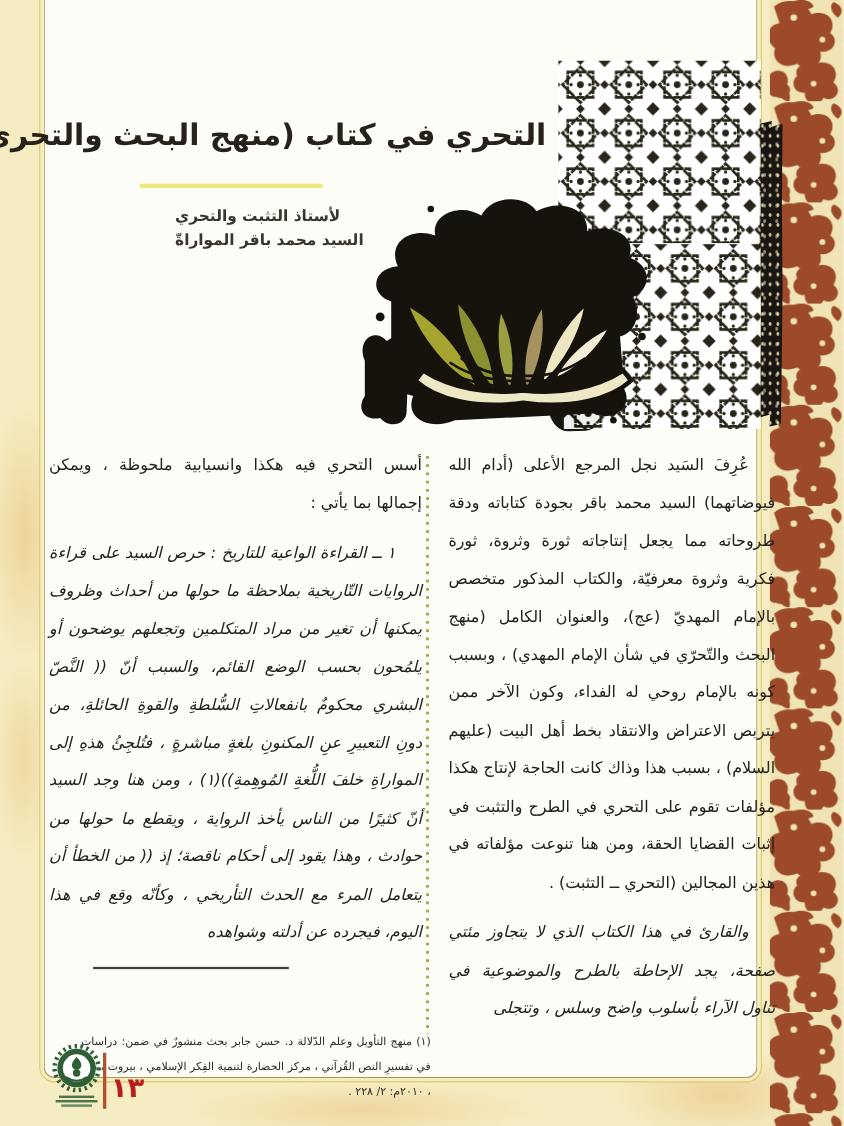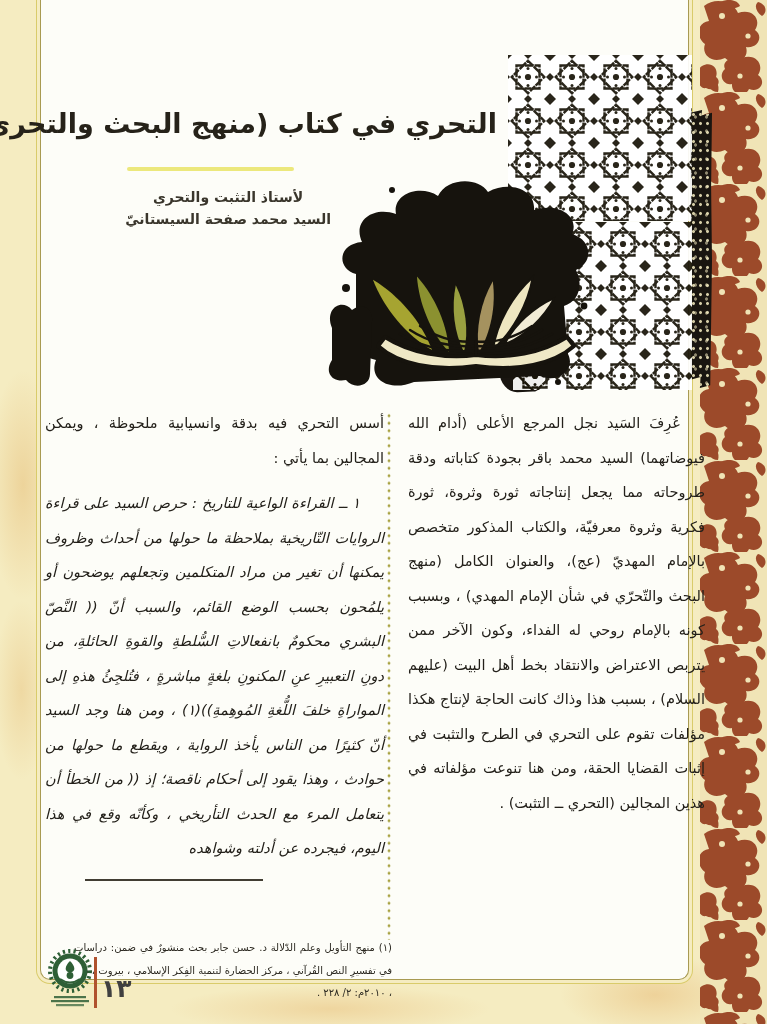--- a/index.html
+++ b/index.html
@@ -35,21 +35,21 @@
   .title{
     position:absolute; top:108px; right:270px;
     font-size:27px; font-weight:bold; color:#262219;
     white-space:nowrap; letter-spacing:-.5px;
   }
   .title-underline{
     position:absolute; left:127px; top:167px; width:167px; height:4px;
     border-radius:2px; background:#ece87c;
   }
   .byline{
-    position:absolute; top:186px; right:436px; text-align:center;
+    position:absolute; top:186px; right:436px; text-align:left;
     font-size:14px; font-weight:bold; color:#3a362c; line-height:22px;
     white-space:nowrap;
     margin-left:33px;
   }
   
   .tiles{ position:absolute; left:506px; top:55px; }
   .book-art{ position:absolute; left:322px; top:156px; }
   
   .col{
     position:absolute; top:406px;
@@ -71,21 +71,21 @@
   }
   .footnote{
     position:absolute; left:74px; top:937px; width:318px;
     font-size:10px; line-height:22.5px; color:#2b2820; text-align:justify;
   }
   
   .emblem{ position:absolute; left:46px; top:948px; }
   .page-rule{ position:absolute; left:94px; top:957px; width:2.5px; height:51px; background:#b0522e; }
   .page-number{
     position:absolute; left:101px; top:974px;
-    font-size:25px; font-weight:bold; color:#404040;
+    font-size:25px; font-weight:bold; color:#b91c1c;
   }
 </style>
 </head>
 <body>
 
 <div class="stain" style="left:-12px;top:370px;width:70px;height:230px;background:radial-gradient(closest-side,rgba(224,172,92,.38),transparent);"></div>
 <div class="stain" style="left:-6px;top:600px;width:55px;height:180px;background:radial-gradient(closest-side,rgba(224,172,92,.30),transparent);"></div>
 <div class="stain" style="left:170px;top:985px;width:320px;height:48px;background:radial-gradient(closest-side,rgba(226,168,90,.33),transparent);"></div>
 <div class="stain" style="left:560px;top:955px;width:190px;height:80px;background:radial-gradient(closest-side,rgba(226,168,90,.38),transparent);"></div>
 
@@ -178,31 +178,32 @@
       <path d="M154,185 L154,199"></path>
       <path d="M148,211 L154,218 L160,211"></path>
     </g>
   </g>
 </svg>
 
 <h1 class="title">التحري في كتاب (منهج البحث والتحري)</h1>
 <div class="title-underline"></div>
 <div class="byline">
   <div>لأستاذ التثبت والتحري</div>
-  <div>السيد محمد صفحة السيستانيّ</div>
+  <div>السيد محمد باقر المواراةّ</div>
 </div>
 
 <div class="col col-right">
   <p class="indent">عُرِفَ السَيد نجل المرجع الأعلى (أدام الله فيوضاتهما) السيد محمد باقر بجودة كتاباته ودقة طروحاته مما يجعل إنتاجاته ثورة وثروة، ثورة فكرية وثروة معرفيّة، والكتاب المذكور متخصص بالإمام المهديّ (عج)، والعنوان الكامل (منهج البحث والتّحرّي في شأن الإمام المهدي) ، وبسبب كونه بالإمام روحي له الفداء، وكون الآخر ممن يتربص الاعتراض والانتقاد بخط أهل البيت (عليهم السلام) ، بسبب هذا وذاك كانت الحاجة لإنتاج هكذا مؤلفات تقوم على التحري في الطرح والتثبت في إثبات القضايا الحقة، ومن هنا تنوعت مؤلفاته في هذين المجالين (التحري ــ التثبت) .</p>
+  <p class="indent">والقارئ في هذا الكتاب الذي لا يتجاوز مئتي صفحة، يجد الإحاطة بالطرح والموضوعية في تناول الآراء بأسلوب واضح وسلس ، وتتجلى</p>
 </div>
 
 <div class="dots"></div>
 
 <div class="col col-left">
-  <p>أسس التحري فيه بدقة وانسيابية ملحوظة ، ويمكن المجالين بما يأتي :</p>
+  <p>أسس التحري فيه هكذا وانسيابية ملحوظة ، ويمكن إجمالها بما يأتي :</p>
   <p class="indent">١ ــ القراءة الواعية للتاريخ : حرص السيد على قراءة الروايات التّاريخية بملاحظة ما حولها من أحداث وظروف يمكنها أن تغير من مراد المتكلمين وتجعلهم يوضحون أو يلمُحون بحسب الوضع القائم، والسبب أنّ (( النَّصّ البشري محكومٌ بانفعالاتِ السُّلطةِ والقوةِ الحائلةِ، من دونِ التعبيرِ عنِ المكنونِ بلغةٍ مباشرةٍ ، فتُلجِئُ هذهِ إلى المواراةِ خلفَ اللُّغةِ المُوهِمةِ))(١) ، ومن هنا وجد السيد أنّ كثيرًا من الناس يأخذ الرواية ، ويقطع ما حولها من حوادث ، وهذا يقود إلى أحكام ناقصة؛ إذ (( من الخطأ أن يتعامل المرء مع الحدث التأريخي ، وكأنّه وقع في هذا اليوم، فيجرده عن أدلته وشواهده</p>
 </div>
 
 <div class="footnote-rule"></div>
 <div class="footnote">(١) منهج التأويل وعلم الدّلالة د. حسن جابر بحث منشورٌ في ضمن: دراسات في تفسيرِ النص القُرآني ، مركز الحضارة لتنمية الفِكر الإسلامي ، بيروت ، ط٢ ، ٢٠١٠م: ٢/ ٢٢٨ .</div>
 
 <svg class="emblem" width="48" height="62" viewBox="0 0 48 62" xmlns="http://www.w3.org/2000/svg">
   <circle cx="24" cy="23" r="20" fill="none" stroke="#2e5f36" stroke-width="4" stroke-dasharray="2.2 3.2"></circle>
   <circle cx="24" cy="23" r="17.5" fill="#2e5f36"></circle>
   <circle cx="24" cy="23" r="12.5" fill="#ffffff"></circle>

